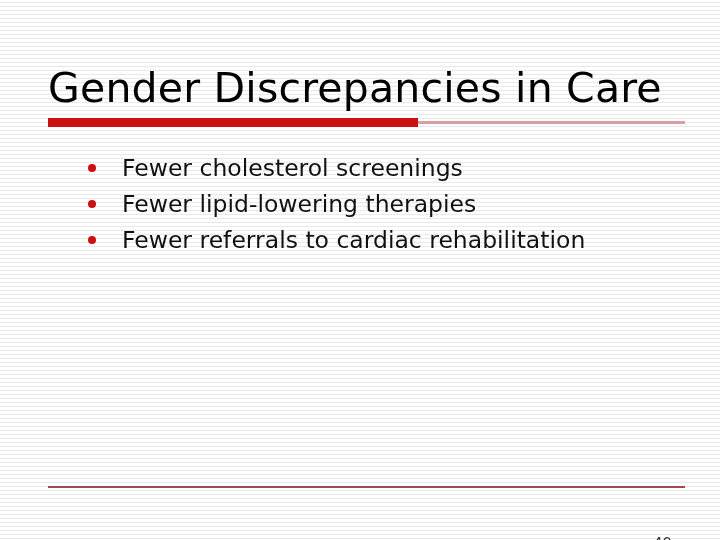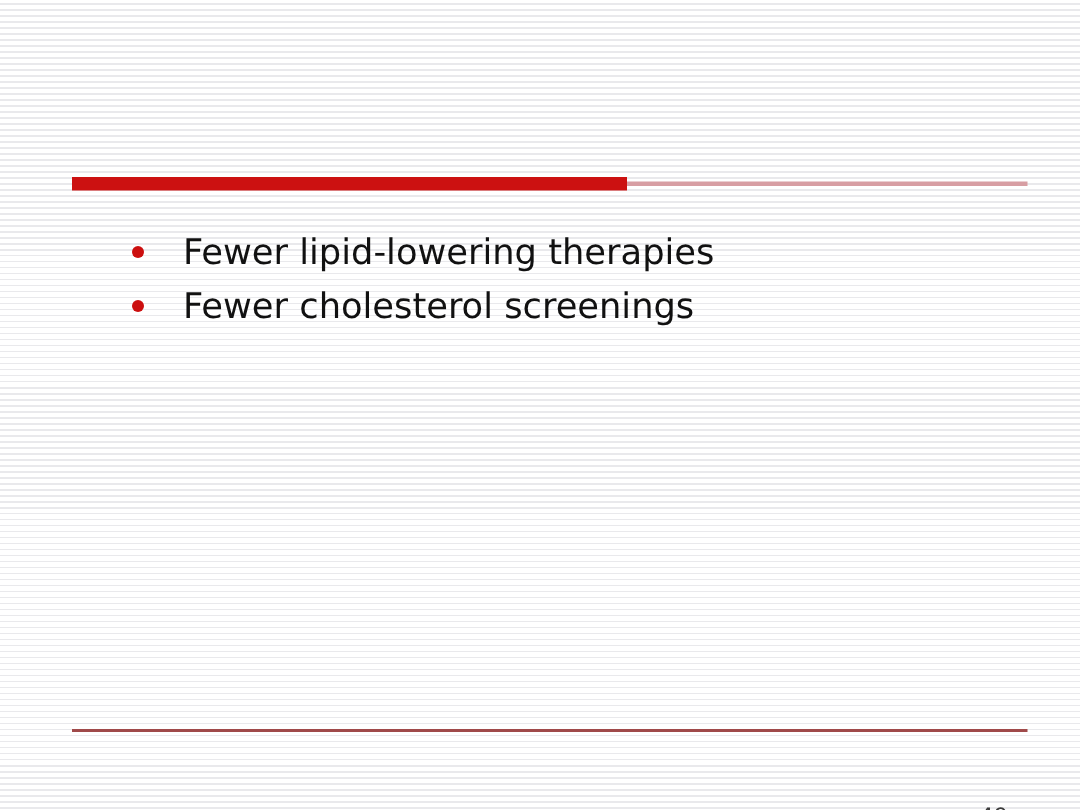--- a/index.html
+++ b/index.html
@@ -144,42 +144,49 @@
     font-weight: 400;
     color: #3a3a3a;
     margin-top: 45px;
   }
 </style>
 </head>
 <body>
 
 <div id="slide">
 
+  <div id="title-block">
+    <h1 id="slide-title">Gender Discrepancies in Care</h1>
+  </div>
 
   <div id="title-rule">
     <div id="title-rule-thick"></div>
     <div id="title-rule-thin"></div>
   </div>
 
   <div id="body-block">
 
 
     <ul id="bullet-list">
 
       <li class="bullet-item">
         <span class="bullet-marker"></span>
-        <span class="bullet-text">Fewer lipid-lowering therapies</span>
+        <span class="bullet-text">Fewer cholesterol screenings</span>
       </li>
 
       <li class="bullet-item">
         <span class="bullet-marker"></span>
-        <span class="bullet-text">Fewer cholesterol screenings</span>
+        <span class="bullet-text">Fewer lipid-lowering therapies</span>
       </li>
 
 
+      <li class="bullet-item">
+        <span class="bullet-marker"></span>
+        <span class="bullet-text">Fewer referrals to cardiac rehabilitation</span>
+      </li>
 
     </ul>
   </div>
 
   <div id="footer-rule"></div>
 
   <div id="page-number">49</div>
 
 </div>
 

